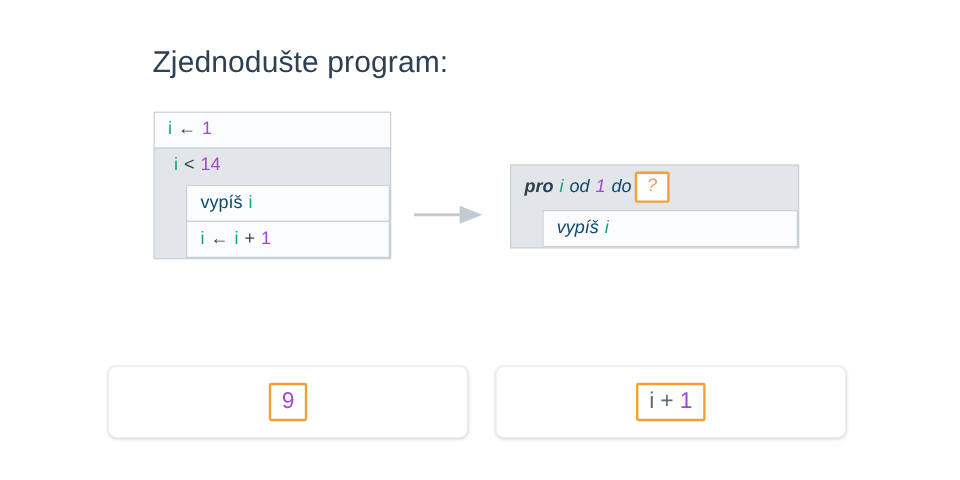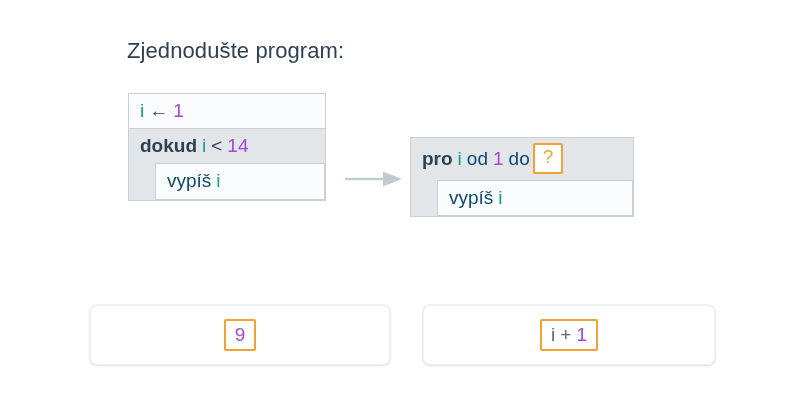--- a/index.html
+++ b/index.html
@@ -14,31 +14,31 @@
     overflow: hidden;
     position: relative;
     -webkit-font-smoothing: antialiased;
   }
 
   
   .page-title {
     position: absolute;
     left: 127px;
     top: 38px;
-    font-size: 22px;
+    font-size: 25px;
     color: #2e4053;
     letter-spacing: 0.1px;
     white-space: nowrap;
   }
 
   
   .code-block {
     position: absolute;
     box-sizing: border-box;
-    font-size: 19px;
+    font-size: 15px;
   }
 
   .stmt-row {
     box-sizing: border-box;
     background: #fbfcfd;
     border: 1px solid #c9d0d6;
     padding: 5px 11px 6px 11px;
     white-space: nowrap;
     line-height: 1.22;
   }
@@ -132,48 +132,50 @@
 
 <div class="code-block" id="original-program" style="left:128px; top:93px; width:198px;">
 
   <div class="stmt-row">
     <span class="tok-var">i</span><span class="sp"></span><span class="tok-op">←</span><span class="sp"></span><span class="tok-num">1</span>
   </div>
 
   <div class="loop-wrap">
 
     <div class="loop-head">
-      <span class="tok-kw">dokud</span>
         <span class="sp"></span>
         <span class="tok-var">i</span>
         <span class="sp"></span>
         <span class="tok-op">&lt;</span>
         <span class="sp"></span>
         <span class="tok-num">14</span>
     </div>
 
     <div class="loop-body">
 
       <div class="stmt-row">
         <span class="tok-plain">vypíš</span><span class="sp"></span><span class="tok-var">i</span>
       </div>
 
+      <div class="stmt-row" style="margin-top:-1px;">
+        <span class="tok-var">i</span><span class="sp"></span><span class="tok-op">←</span><span class="sp"></span><span class="tok-var">i</span><span class="sp"></span><span class="tok-op">+</span><span class="sp"></span><span class="tok-num">1</span>
+      </div>
 
     </div>
   </div>
 </div>
 
 <div class="arrow">
   <svg width="58" height="22" viewBox="0 0 58 22">
     <line x1="0" y1="11" x2="40" y2="11" stroke="#c3cbd2" stroke-width="2.4"></line>
     <polygon points="38,3.5 57,11 38,18.5" fill="#c3cbd2"></polygon>
   </svg>
 </div>
 
-<div class="code-block" id="simplified-program" style="left:410px; top:137px; width:224px;">
+<div class="code-block" id="simplified-program" style="left:425px; top:137px; width:241px;font-style:italic;">
 
   <div class="loop-wrap" style="margin-top:0;">
 
     <div class="loop-head">
       <span class="tok-kw">pro</span>
         <span class="sp"></span>
         <span class="tok-var">i</span>
         <span class="sp"></span>
         <span class="tok-plain">od</span>
         <span class="sp"></span>
@@ -190,17 +192,17 @@
     </div>
   </div>
 </div>
 
 <div class="option-card" style="left:90px; top:305px; width:300px; height:60px;">
   <span class="opt-token">
     <span class="tok-num">9</span>
   </span>
 </div>
 
-<div class="option-card" style="left:423px; top:305px; width:292px; height:60px;align-items:center;">
+<div class="option-card" style="left:413px; top:305px; width:292px; height:60px;align-items:center;">
   <span class="opt-token">
     <span class="tok-muted">i</span><span class="sp"></span><span class="tok-muted">+</span><span class="sp"></span><span class="tok-num">1</span>
   </span>
 </div>
 
 </body></html>

